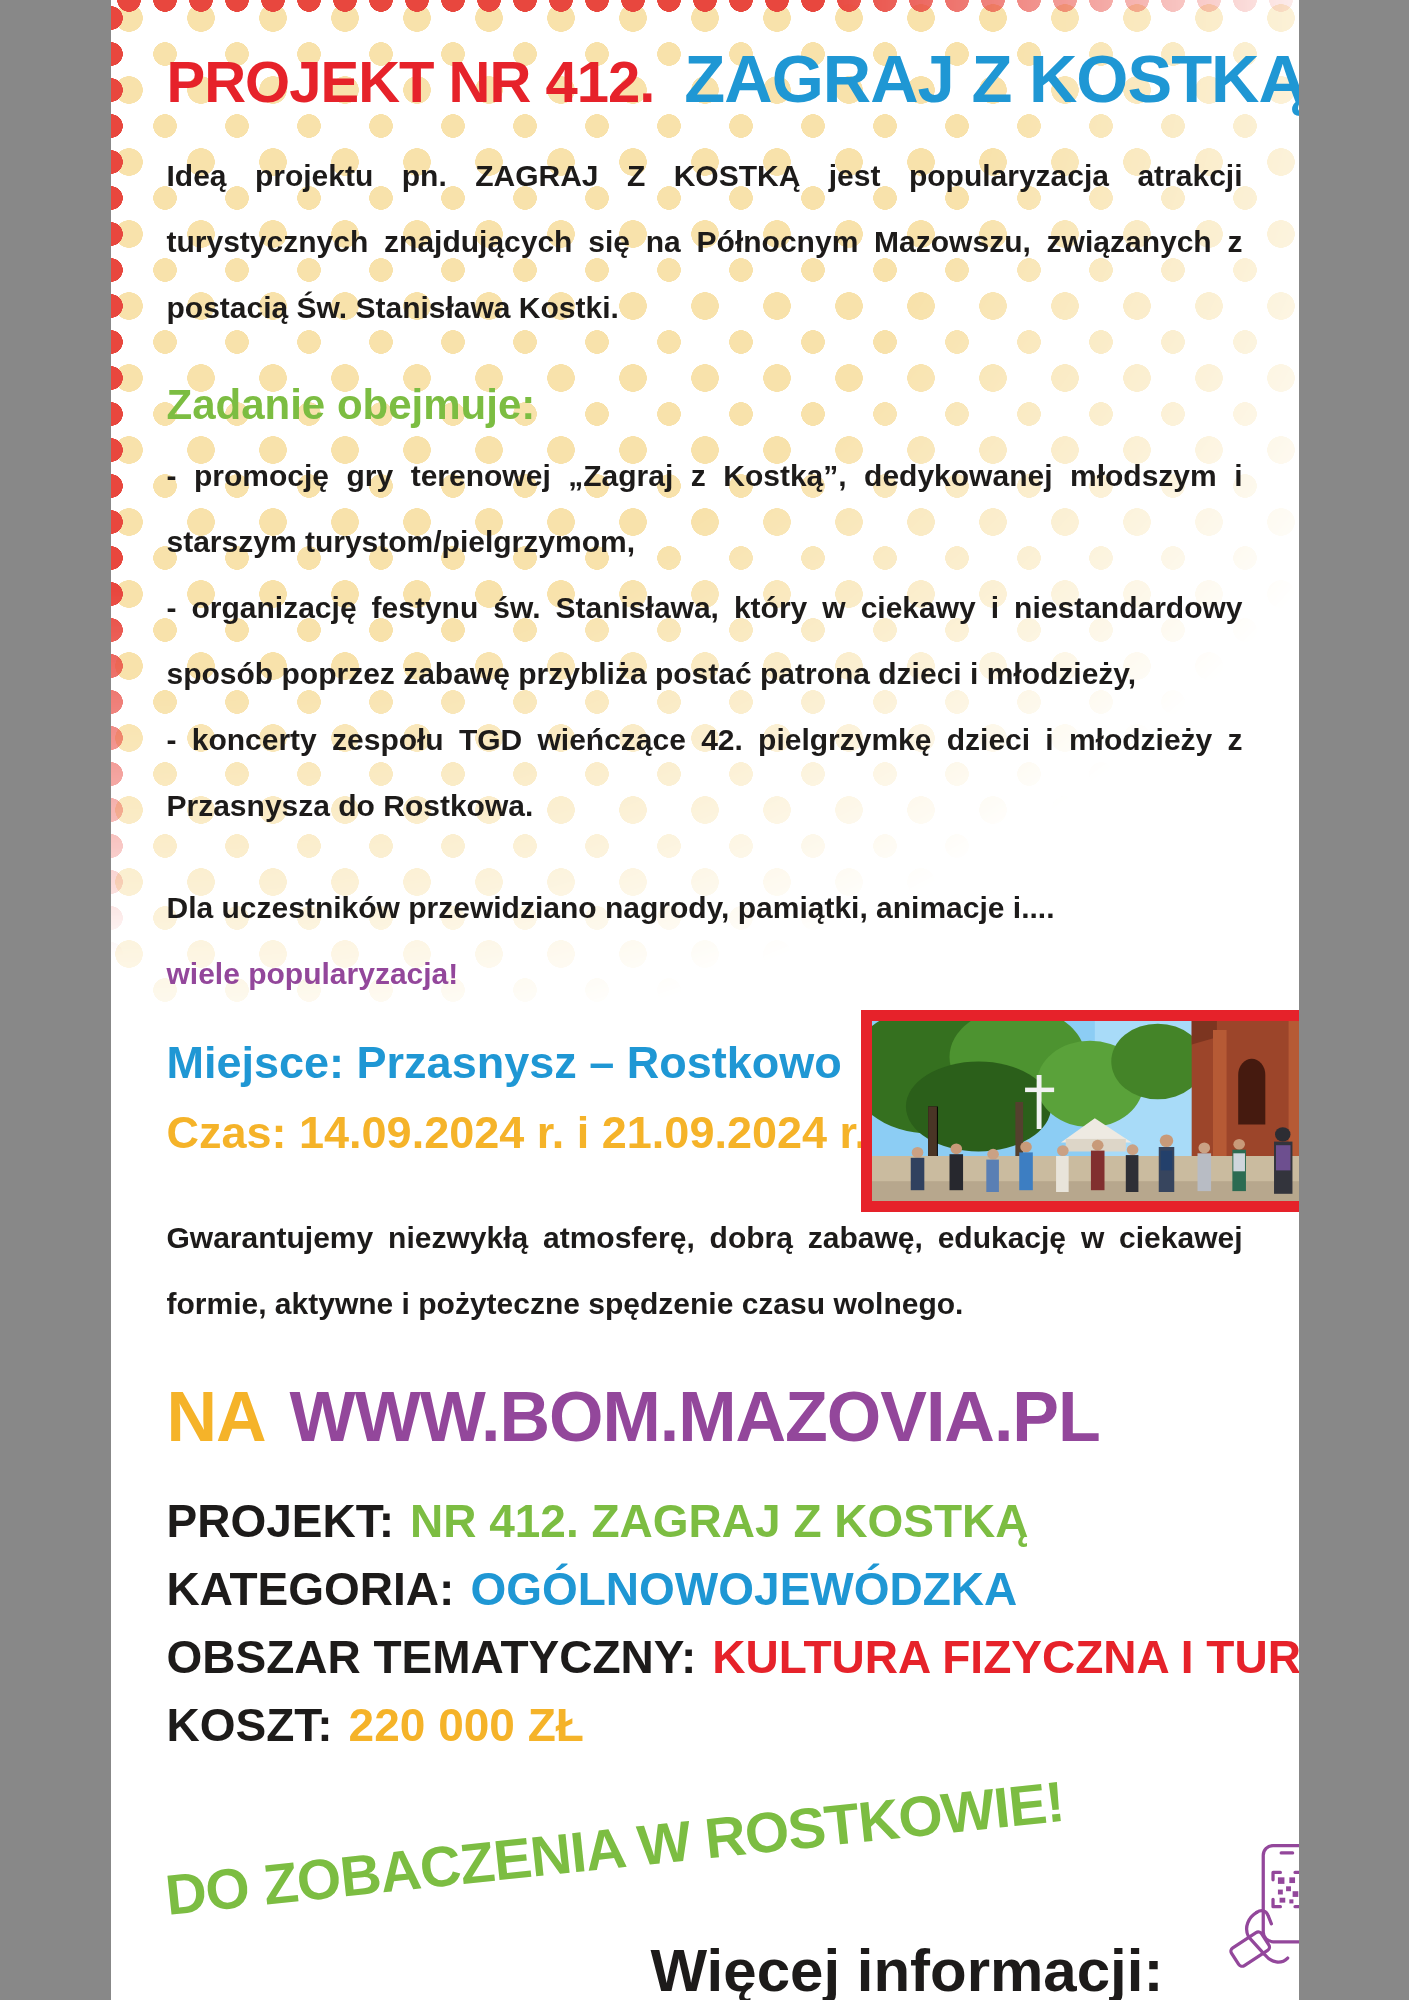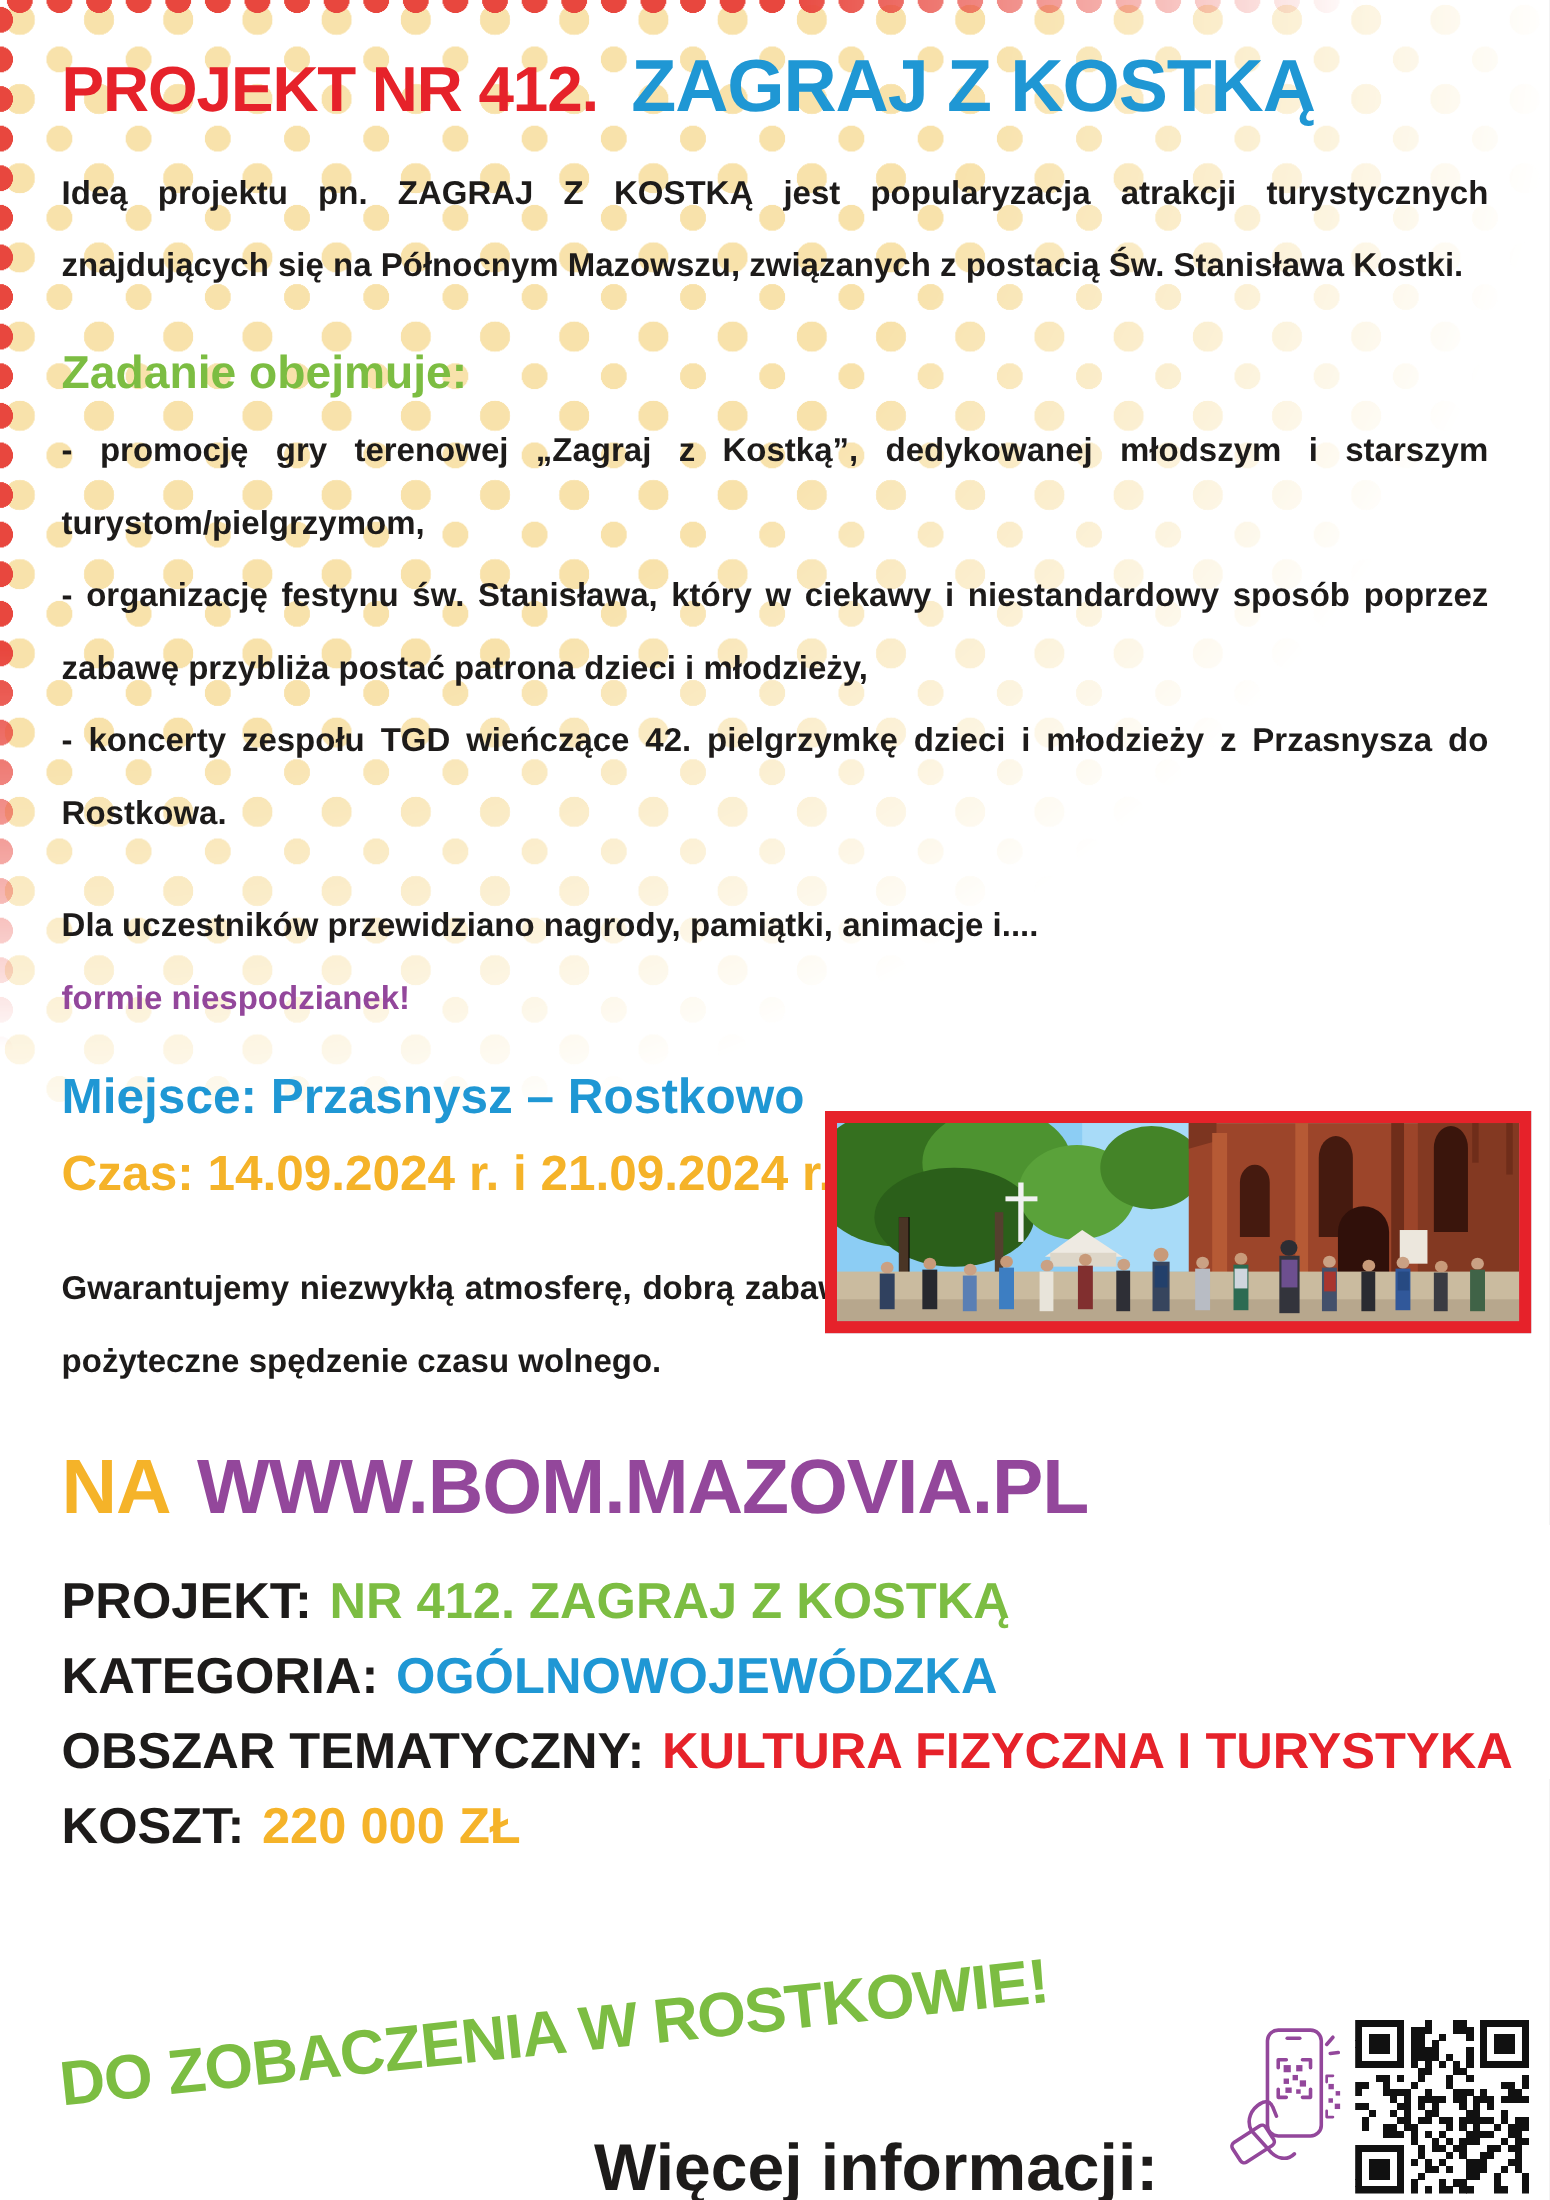--- a/index.html
+++ b/index.html
@@ -7,21 +7,21 @@
     --blue:#1f97d4;
     --green:#7cbd42;
     --purple:#93479b;
     --yellow:#f5b329;
     --ink:#1d1b1a;
     --cream:#f8e2ab;
     --dotred:#e8473e;
   }
   html,body{margin:0;padding:0;background:#888;}
   .poster{
-    position:relative;width:1409px;height:2000px;background:#fff;
+    position:relative;width:1188px;height:2000px;background:#fff;
     margin:0 auto;overflow:hidden;
     font-family:"Liberation Sans","DejaVu Sans",sans-serif;
     color:var(--ink);
   }
   
   .dots-main{
     position:absolute;left:0;top:0;width:1409px;height:1010px;
     background-image:
       radial-gradient(circle 14px at 18px 18px,var(--cream) 97%,transparent),
       radial-gradient(circle 12px at 54px 54px,var(--cream) 97%,transparent);
@@ -108,21 +108,21 @@
     <div class="tasks-heading">Zadanie obejmuje:</div>
 
     <div class="tasks">
       <p class="body-text">- promocję gry terenowej „Zagraj z Kostką”, dedykowanej młodszym i starszym turystom/pielgrzymom,</p>
       <p class="body-text">- organizację festynu św. Stanisława, który w ciekawy i niestandardowy sposób poprzez zabawę przybliża postać patrona dzieci i młodzieży,</p>
       <p class="body-text">- koncerty zespołu TGD wieńczące 42. pielgrzymkę dzieci i młodzieży z Przasnysza do Rostkowa.</p>
     </div>
 
     <div class="body-text extras">
       <span class="line1">Dla uczestników przewidziano nagrody, pamiątki, animacje i....</span>
-      <span class="line2">formie niespodzianek!</span>
+      <span class="line2">wiele popularyzacja!</span>
     </div>
 
     <div class="place">Miejsce: Przasnysz – Rostkowo</div>
     <div class="time">Czas: 14.09.2024 r. i 21.09.2024 r.</div>
 
     <p class="body-text guarantee">Gwarantujemy niezwykłą atmosferę, dobrą zabawę, edukację w ciekawej formie, aktywne i pożyteczne spędzenie czasu wolnego.</p>
 
     <div class="vote">
       <span class="v-yellow">NA</span>
       <span class="v-purple">WWW.BOM.MAZOVIA.PL</span>

